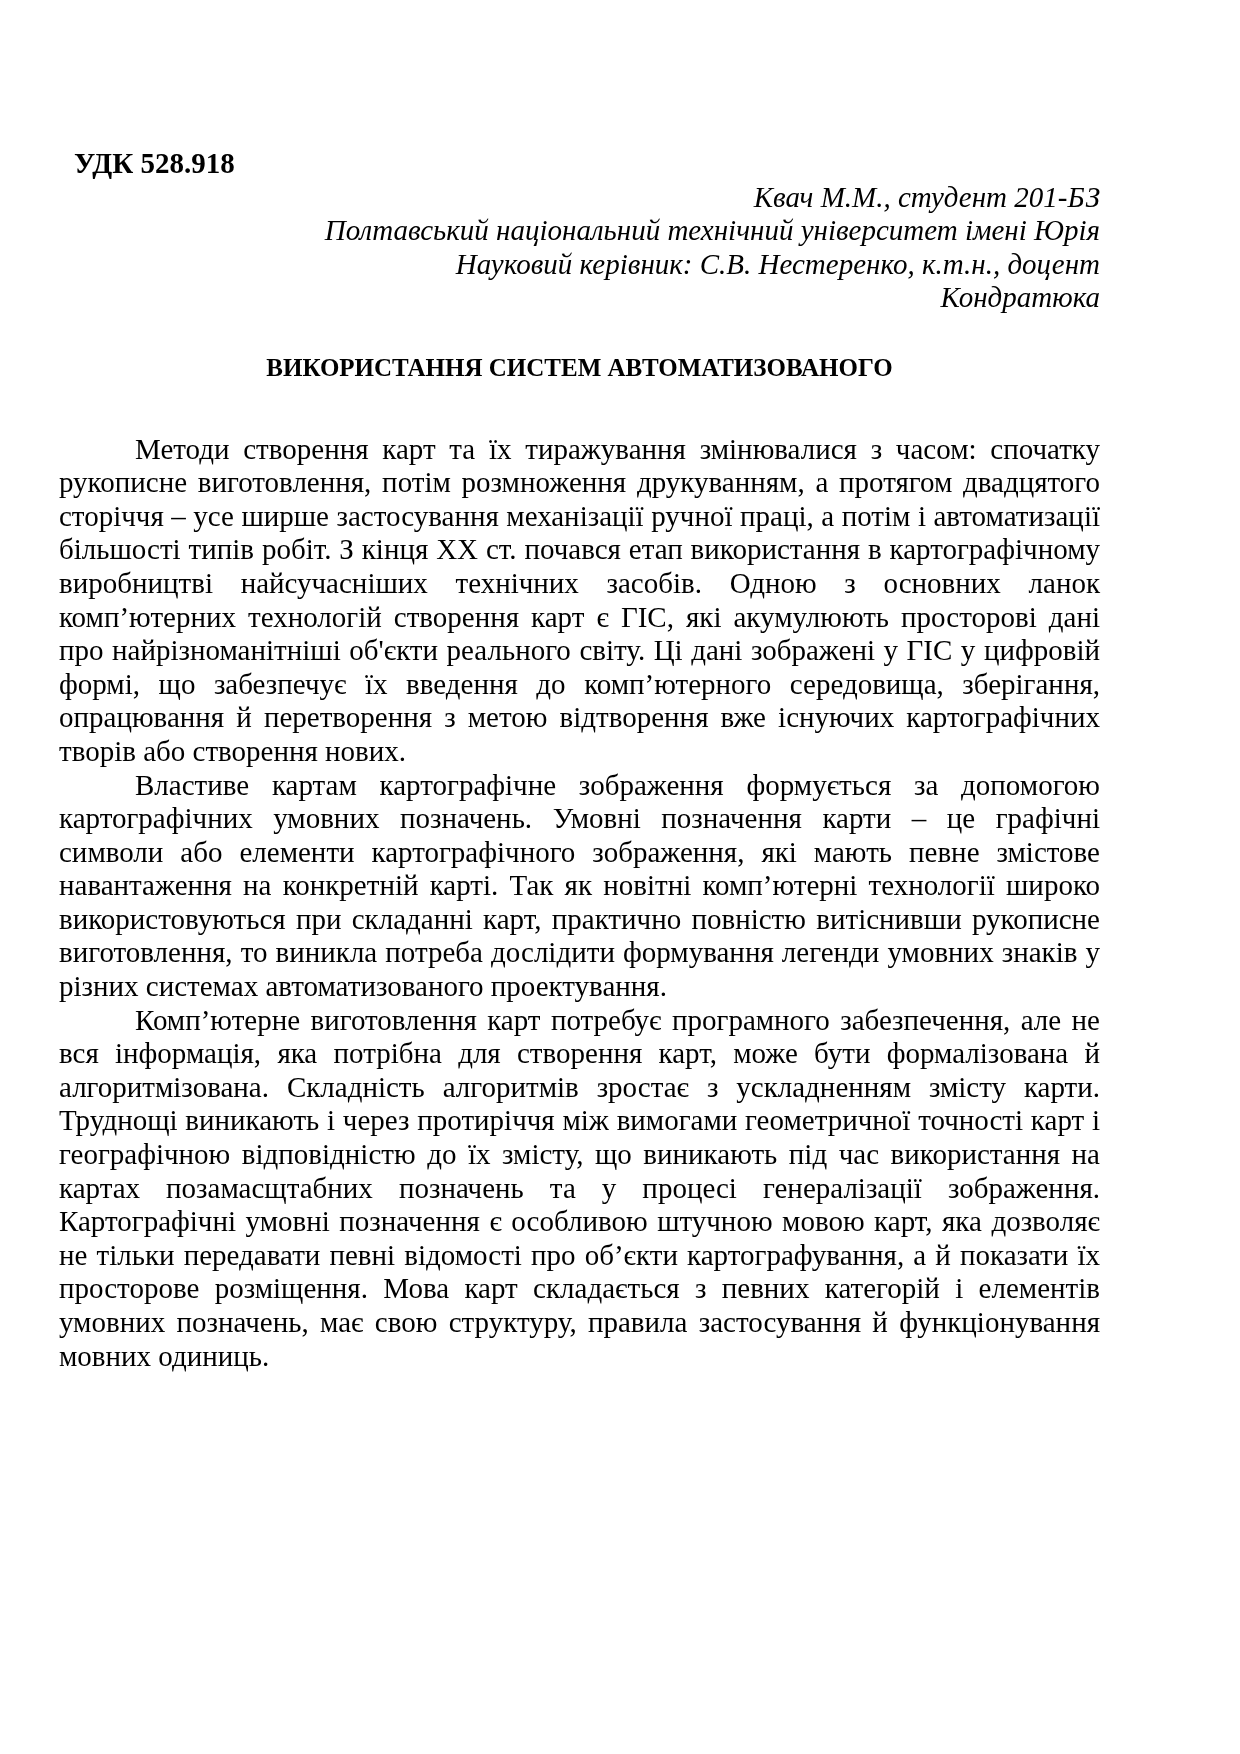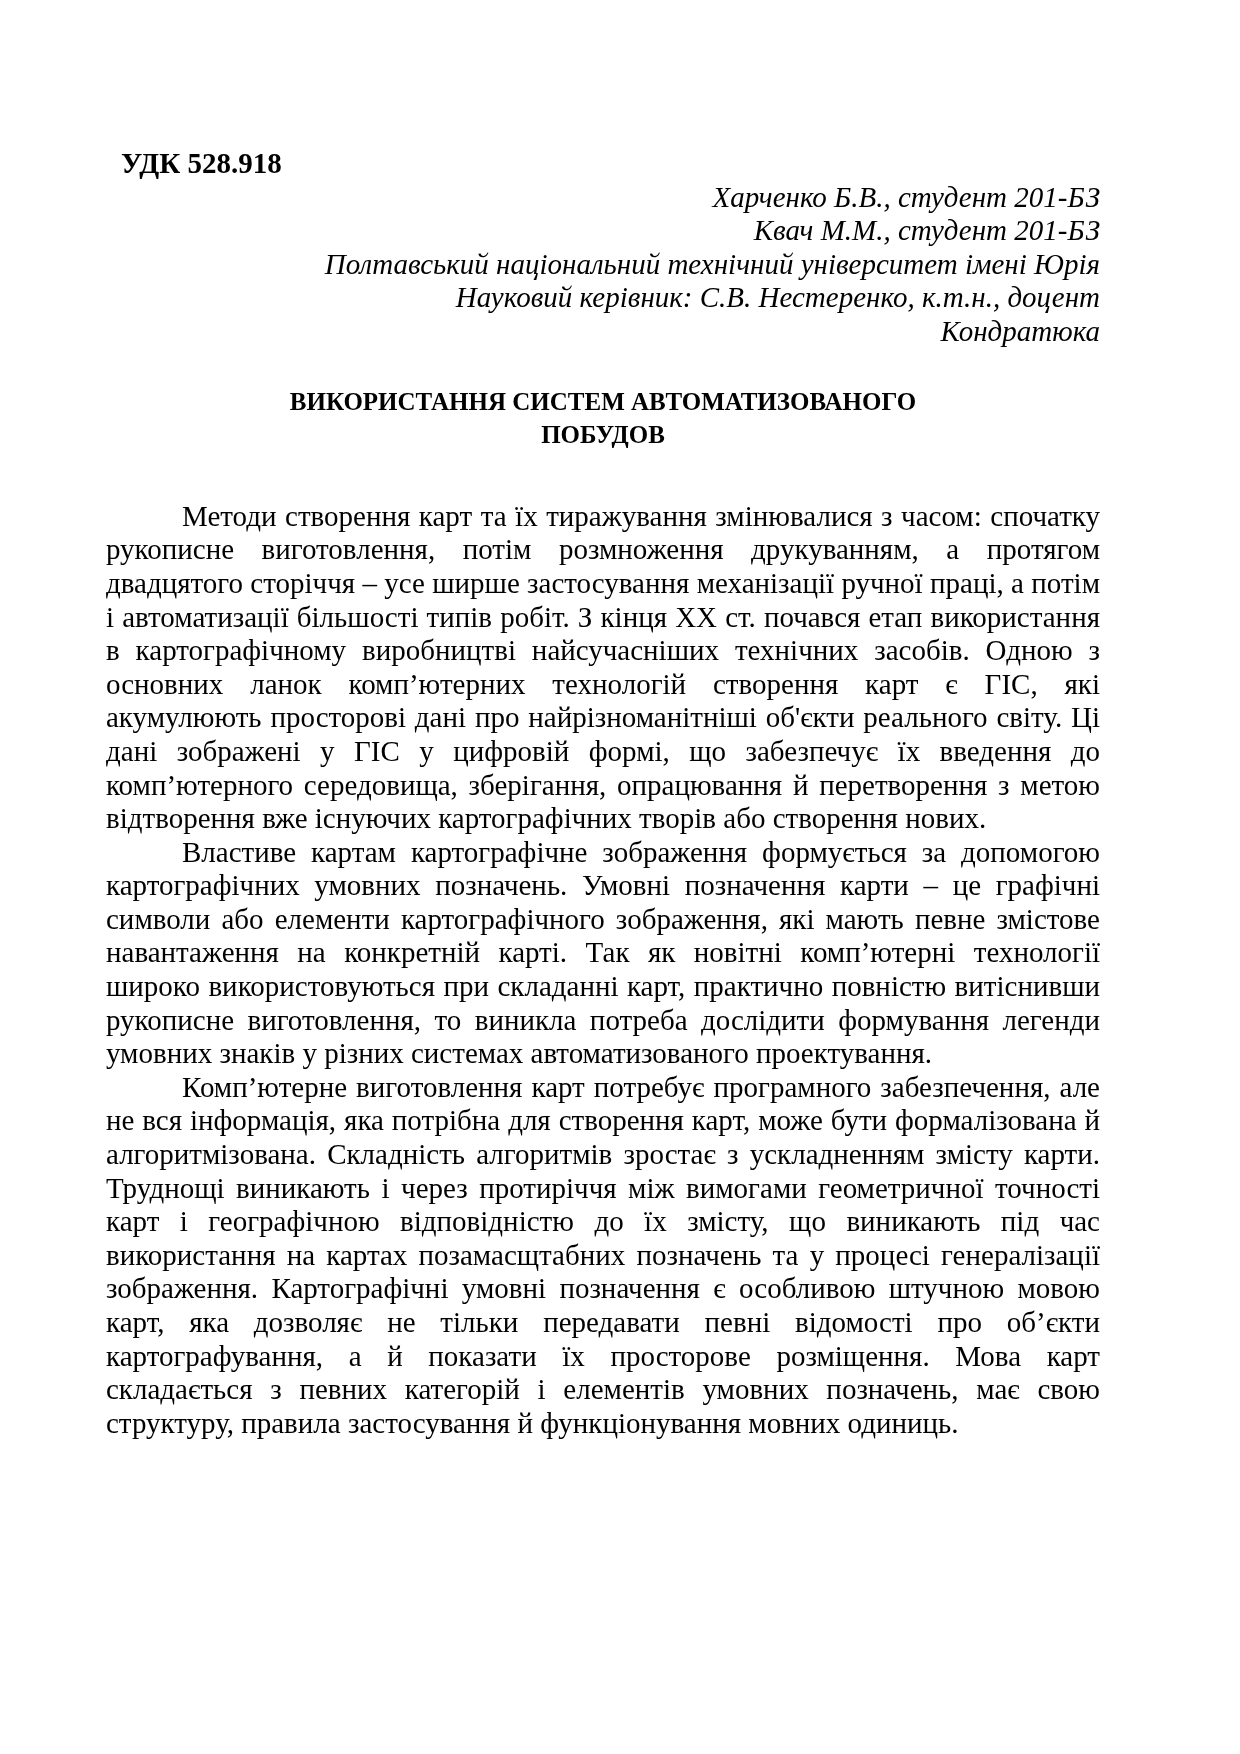--- a/index.html
+++ b/index.html
@@ -12,21 +12,21 @@
     width: 1240px;
     height: 1754px;
     margin: 0 auto;
     background: #ffffff;
     color: #000000;
     font-family: "Liberation Serif", serif;
     overflow: hidden;
   }
   .content {
     box-sizing: border-box;
-    padding: 147px 140px 0 106px;
+    padding: 147px 140px 0 59px;
     font-size: 29px;
     line-height: 33.6px;
   }
   .udk {
     margin: 0 0 0 15px;
     font-weight: bold;
   }
   .byline {
     text-align: right;
     font-style: italic;
@@ -55,30 +55,28 @@
 </style>
 </head>
 <body>
 
 <div class="page">
   <div class="content">
 
     <p class="udk">УДК 528.918</p>
 
     <div class="byline">
-      <span class="byline-line">Харченко Б.В., студент 201-БЗ</span>
       <span class="byline-line">Квач М.М., студент 201-БЗ</span>
       <span class="byline-line">Полтавський національний технічний університет імені Юрія</span>
       <span class="byline-line">Науковий керівник: С.В. Нестеренко, к.т.н., доцент</span>
       <span class="byline-line">Кондратюка</span>
     </div>
 
     <h1 class="title">
       <span class="title-line">ВИКОРИСТАННЯ СИСТЕМ АВТОМАТИЗОВАНОГО</span>
-      <span class="title-line">ПОБУДОВ</span>
     </h1>
 
     <div class="body-text">
       <p>Методи створення карт та їх тиражування змінювалися з часом: спочатку рукописне виготовлення, потім розмноження друкуванням, а протягом двадцятого сторіччя – усе ширше застосування механізації ручної праці, а потім і автоматизації більшості типів робіт. З кінця ХХ ст. почався етап використання в картографічному виробництві найсучасніших технічних засобів. Одною з основних ланок комп’ютерних технологій створення карт є ГІС, які акумулюють просторові дані про найрізноманітніші об'єкти реального світу. Ці дані зображені у ГІС у цифровій формі, що забезпечує їх введення до комп’ютерного середовища, зберігання, опрацювання й перетворення з метою відтворення вже існуючих картографічних творів або створення нових.</p>
       <p>Властиве картам картографічне зображення формується за допомогою картографічних умовних позначень. Умовні позначення карти – це графічні символи або елементи картографічного зображення, які мають певне змістове навантаження на конкретній карті. Так як новітні комп’ютерні технології широко використовуються при складанні карт, практично повністю витіснивши рукописне виготовлення, то виникла потреба дослідити формування легенди умовних знаків у різних системах автоматизованого проектування.</p>
       <p>Комп’ютерне виготовлення карт потребує програмного забезпечення, але не вся інформація, яка потрібна для створення карт, може бути формалізована й алгоритмізована. Складність алгоритмів зростає з ускладненням змісту карти. Труднощі виникають і через протиріччя між вимогами геометричної точності карт і географічною відповідністю до їх змісту, що виникають під час використання на картах позамасщтабних позначень та у процесі генералізації зображення. Картографічні умовні позначення є особливою штучною мовою карт, яка дозволяє не тільки передавати певні відомості про об’єкти картографування, а й показати їх просторове розміщення. Мова карт складається з певних категорій і елементів умовних позначень, має свою структуру, правила застосування й функціонування мовних одиниць.</p>
     </div>
 
   </div>
 </div>

